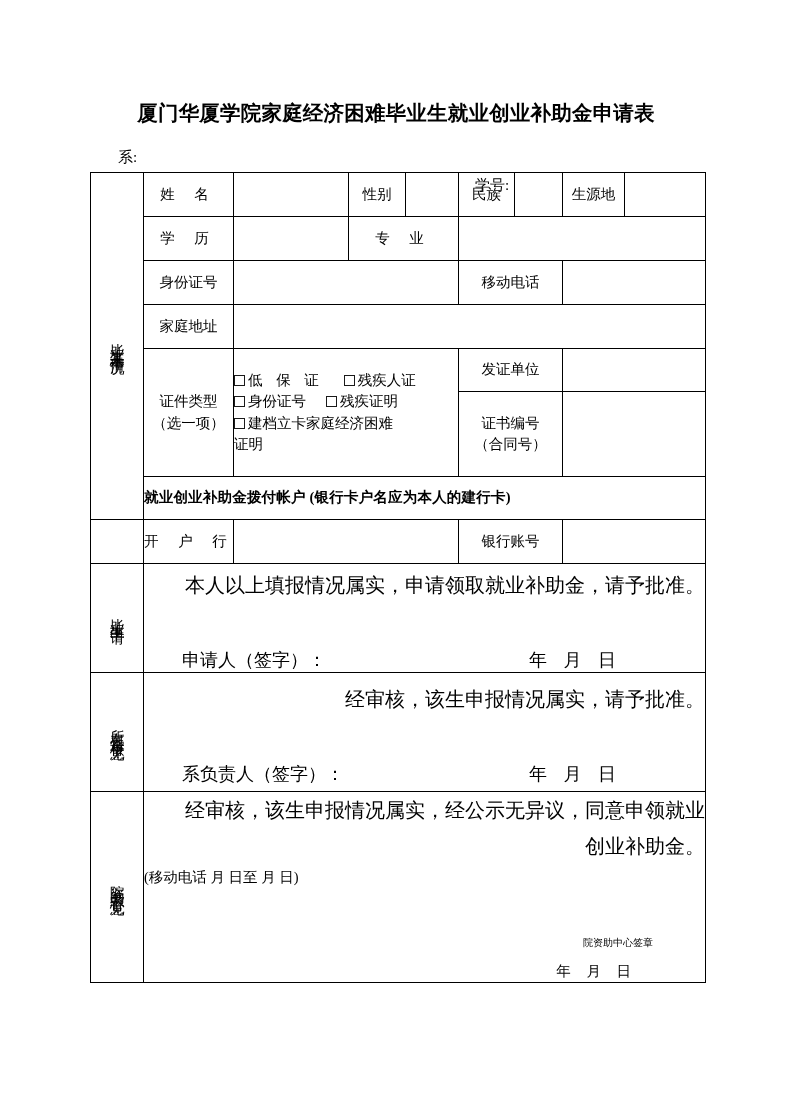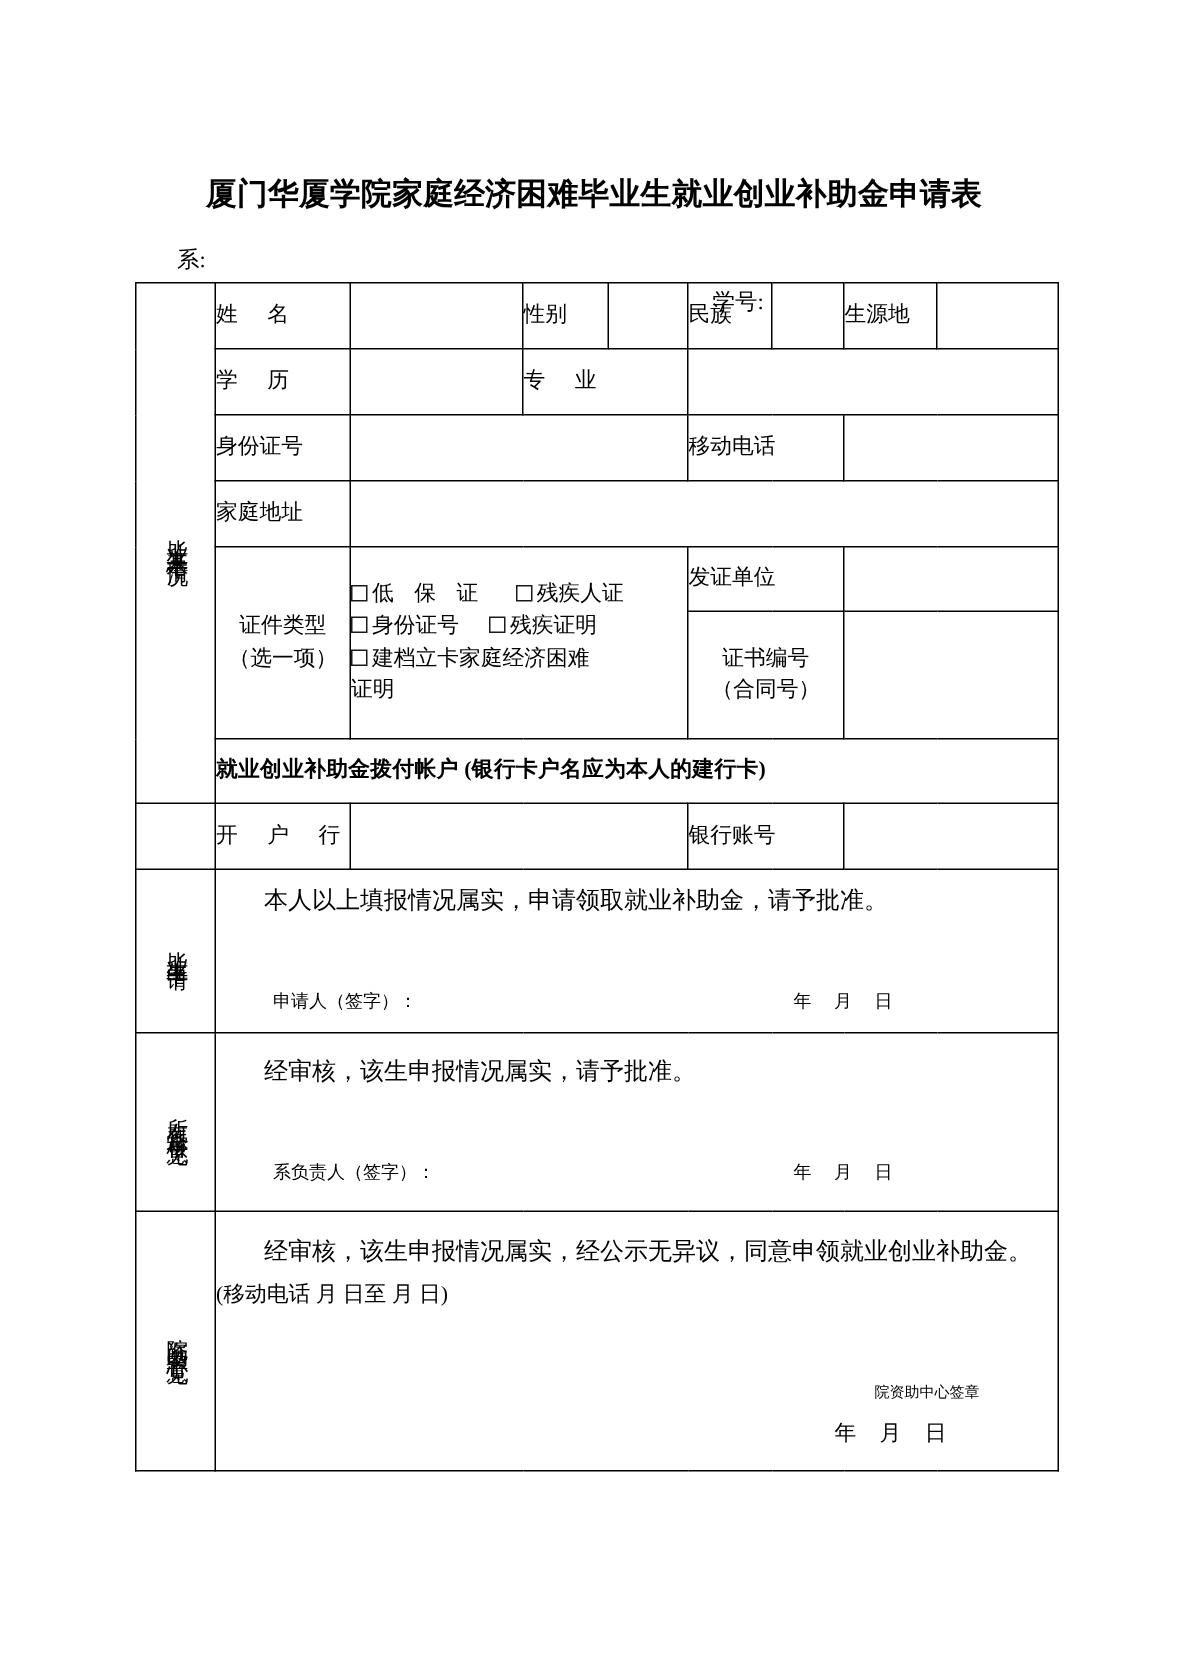--- a/index.html
+++ b/index.html
@@ -11,21 +11,21 @@
     width: 792px;
     height: 1120px;
     font-family: "Liberation Serif", "DejaVu Serif", serif;
     color: #000000;
     position: relative;
     overflow: hidden;
   }
 
   .page {
     position: absolute;
-    left: 0; top: 16px;
+    left: 0; top: 0;
     width: 792px;
     height: 964px;
   }
 
   
   .doc-title {
     position: absolute;
     left: 0;
     top: 99px;
     width: 792px;
@@ -90,20 +90,21 @@
     text-orientation: upright;
     display: inline-block;
     letter-spacing: 3px;
     font-size: 14.5px;
     line-height: 1;
     white-space: nowrap;
   }
 
   
   .flabel {
+    text-align: center;
     white-space: nowrap;
     padding: 7px 4px;
   }
   .flabel-sp {
     letter-spacing: 8px;
     padding-left: 8px;
   }
   .fvalue {
     padding: 7px 4px;
   }
@@ -143,32 +144,33 @@
   .opt-gap { display: inline-block; width: 20px; }
   .sp2 { letter-spacing: 5px; }
 
   
   .opinion {
     padding: 14px 18px 10px 18px;
     position: relative;
   }
   .op-line1 {
     text-indent: 2em;
-    font-size: 16px;
+    font-size: 20px;
     line-height: 1.8;
+    text-align: right;
   }
   .op-line-plain {
     font-size: 14.5px;
     line-height: 1.8;
   }
   .sign-row {
     margin-top: 44px;
     position: relative;
     height: 22px;
-    font-size: 12px;
+    font-size: 18px;
   }
   .sign-row .who {
     position: absolute;
     left: 38px;
     top: 0;
     white-space: nowrap;
   }
   .sign-row .ymd {
     position: absolute;
     left: 385px;

